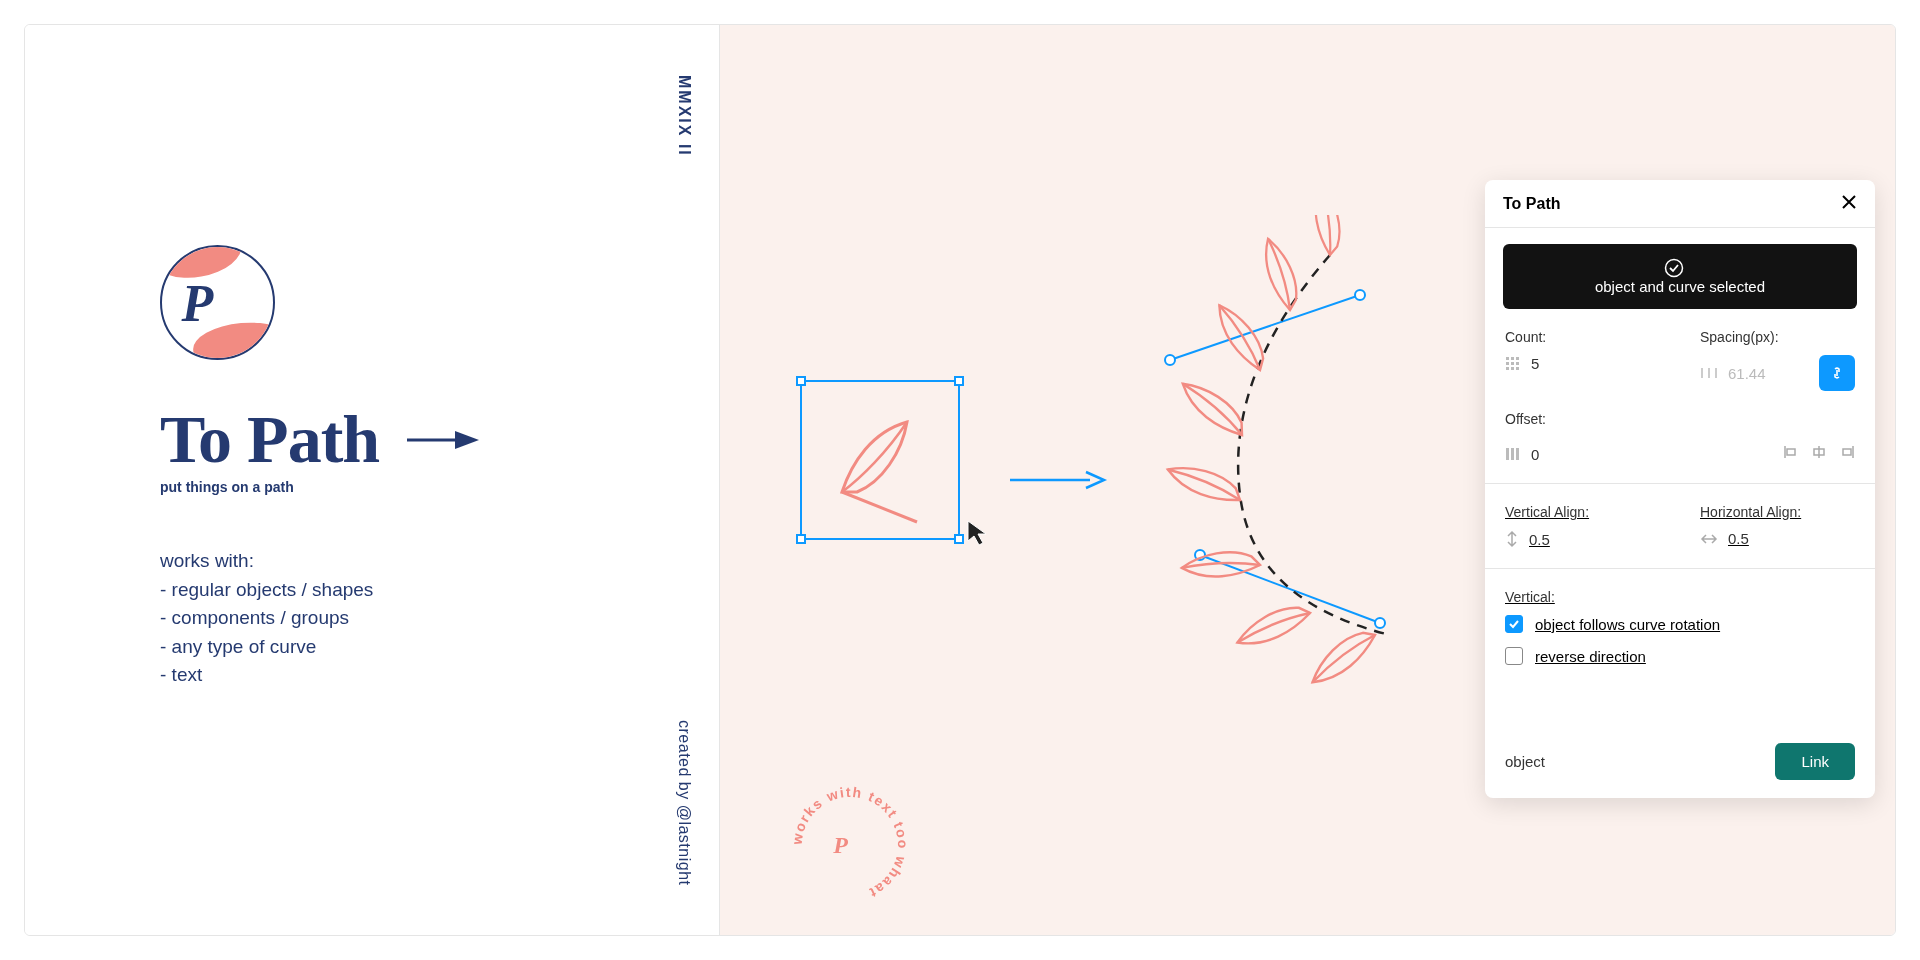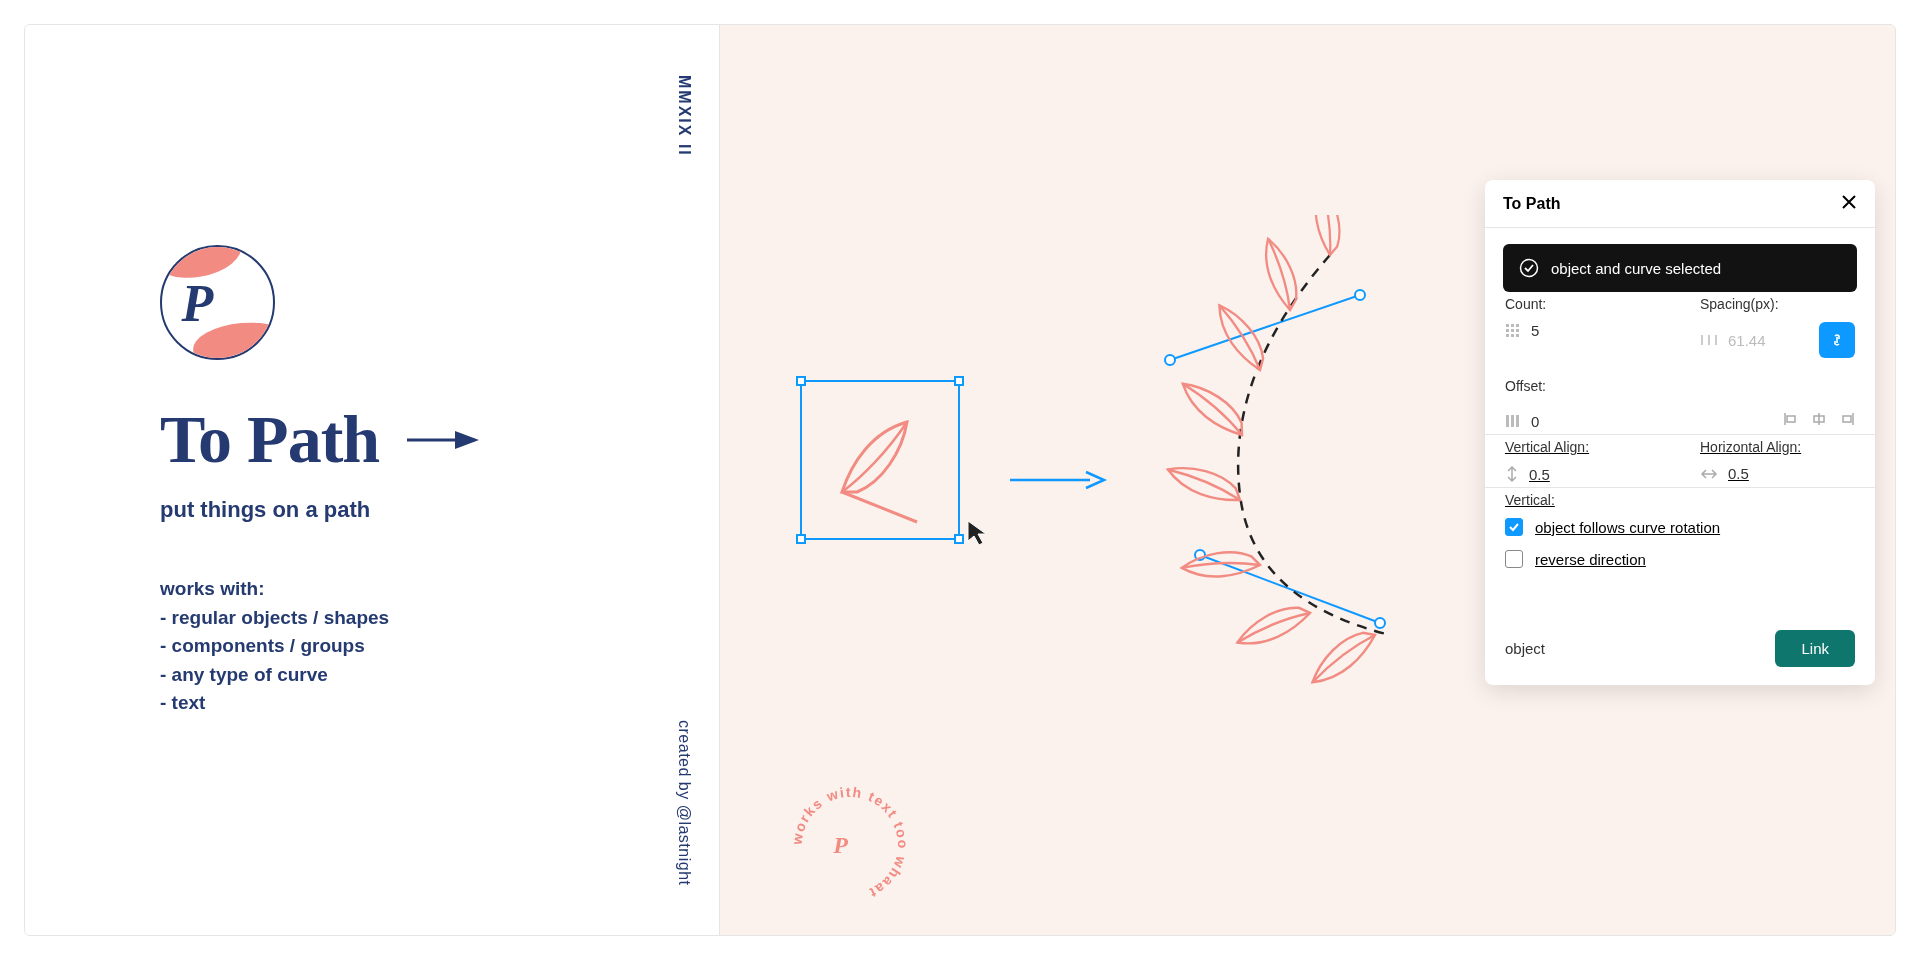--- a/index.html
+++ b/index.html
@@ -16,23 +16,23 @@
 
 .logo-circle { width: 115px; height: 115px; border-radius: 50%; border: 2px solid #253a70; background: #fff; position: relative; overflow: hidden; margin-top: 160px; }
 .logo-wave-top { position: absolute; top: -20px; left: -10px; width: 90px; height: 50px; background: #f28b82; border-radius: 0 0 50% 50%; transform: rotate(-10deg); }
 .logo-wave-bot { position: absolute; bottom: -10px; right: -20px; width: 100px; height: 45px; background: #f28b82; border-radius: 50% 50% 0 0; transform: rotate(-5deg); }
 .logo-p { position: absolute; top: 50%; left: 50%; transform: translate(-50%, -50%); font-family: Georgia, serif; font-weight: bold; font-style: italic; font-size: 52px; color: #253a70; }
 
 .title-row { display: flex; align-items: center; margin-top: 40px; }
 .title { font-family: Georgia, 'Times New Roman', serif; font-weight: bold; font-size: 68px; color: #253a70; letter-spacing: -1px; }
 .title-arrow { margin-left: 28px; }
 
-.subtitle { font-size: 22px; font-weight: 600; color: #253a70; margin-top: 18px; }
-
-.works { margin-top: 52px; font-size: 19px; color: #253a70; line-height: 1.5; font-weight: bold; }
+.subtitle { font-size: 14px; font-weight: 600; color: #253a70; }
+
+.works { margin-top: 52px; font-size: 19px; color: #253a70; line-height: 1.5; }
 
 .roman { position: absolute; top: 50px; right: 26px; writing-mode: vertical-rl; font-size: 16px; font-weight: 700; color: #253a70; letter-spacing: 2px; }
 .credits { position: absolute; bottom: 50px; right: 26px; writing-mode: vertical-rl; font-size: 16px; color: #253a70; letter-spacing: 0.5px; }
 
 
 .right-panel { flex: 1; background: #fbf1ed; position: relative; }
 
 
 .sel-box { position: absolute; left: 80px; top: 355px; width: 160px; height: 160px; border: 2px solid #0d99ff; }
 .sel-handle { position: absolute; width: 10px; height: 10px; background: #fff; border: 2px solid #0d99ff; }
@@ -52,24 +52,24 @@
 
 .circ-text { position: absolute; left: 65px; bottom: 25px; width: 130px; height: 130px; }
 .circ-center { position: absolute; top: 50%; left: 50%; transform: translate(-50%, -50%); font-family: Georgia, serif; font-weight: bold; font-style: italic; font-size: 24px; color: #f28b82; }
 
 
 .plugin { position: absolute; right: 20px; top: 155px; width: 390px; background: #fff; border-radius: 8px; box-shadow: 0 6px 24px rgba(0,0,0,0.12); overflow: hidden; }
 .plugin-head { display: flex; justify-content: space-between; align-items: center; padding: 14px 18px; border-bottom: 1px solid #e5e5e5; }
 .plugin-head h3 { font-size: 16px; font-weight: 600; }
 .close-btn { cursor: pointer; font-size: 19px; line-height: 1; }
 
-.status-bar { margin: 16px 18px 0 18px; background: #121212; color: #fff; border-radius: 6px; padding: 14px 16px; display: flex; align-items: center; font-size: 15px; }
+.status-bar { margin: 16px 18px 0 18px; background: #121212; color: #fff; border-radius: 6px; padding: 14px 16px; display: flex; align-items: center; font-size: 15px; flex-direction: column; }
 .status-bar svg { margin-right: 12px; }
 
-.p-section { padding: 4px 20px; }
+.p-section { padding: 20px 20px; }
 .p-section + .p-section { border-top: 1px solid #e5e5e5; text-decoration: underline; }
 .row2 { display: flex; gap: 40px; }
 .col { flex: 1; }
 .fld-label { font-size: 14px; color: #333; margin-bottom: 10px; display: block; }
 .fld-row { display: flex; align-items: center; gap: 10px; }
 .fld-icon { color: #aaa; display: flex; }
 .fld-val { font-size: 15px; color: #333; }
 .fld-val.muted { color: #bbb; }
 
 .link-toggle { width: 36px; height: 36px; background: #0d99ff; border-radius: 6px; display: flex; align-items: center; justify-content: center; margin-left: auto; }

